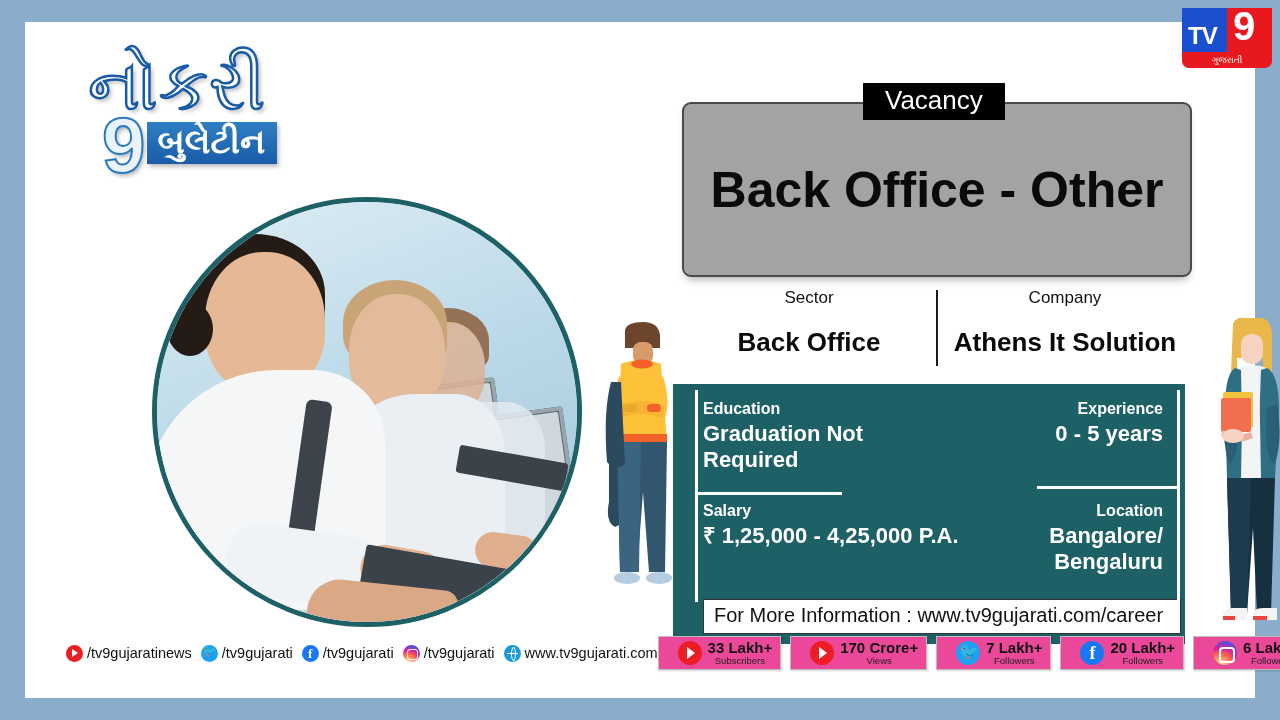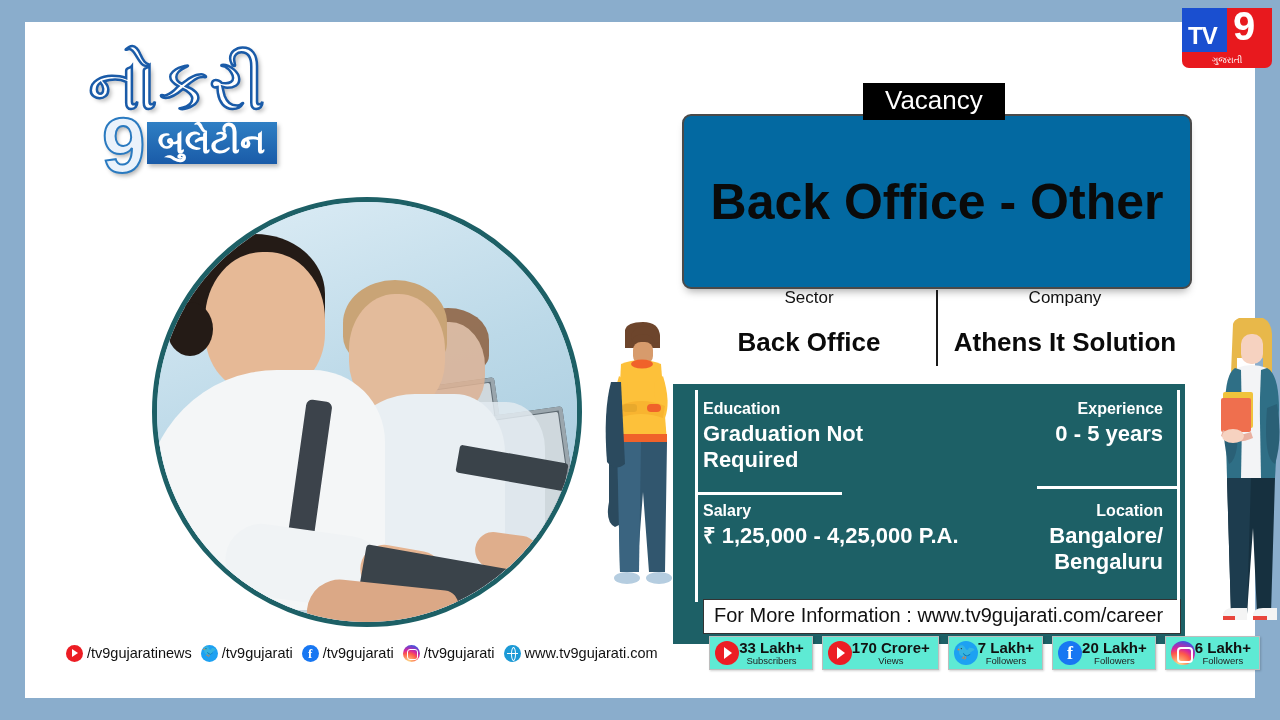--- a/index.html
+++ b/index.html
@@ -125,24 +125,24 @@
     background: #dba886; border-radius: 36px 16px 10px 30px; transform: rotate(6deg);
   }
 
   
   .vacancy-tag {
     position: absolute; left: 838px; top: 61px; z-index: 15;
     background: #000; color: #fff; padding: 4px 22px 7px;
     font-size: 26px; line-height: 1;
   }
   .title-box {
-    position: absolute; left: 657px; top: 92px;
+    position: absolute; left: 657px; top: 80px;
     width: 510px; height: 175px;
     border: 2px solid #4a4a4a; border-radius: 9px;
-    background: #0369a1; display: flex; align-items: center; justify-content: center;
+    background: #a3a3a3; display: flex; align-items: center; justify-content: center;
     box-shadow: 0 6px 8px -4px rgba(0,0,0,.35);
   }
   .title-text {
     font-size: 50px; font-weight: bold; color: #0a0a0a;
     text-align: center; line-height: 1.16; padding: 0 18px;
   }
 
   
   .sc-row {
     position: absolute; left: 657px; top: 266px; width: 510px; height: 82px;
@@ -198,23 +198,23 @@
   .sico.tw::after { content:"\1F426"; position:absolute; left:2px; top:-1px; font-size:12px; color:#fff; }
   .sico.fb { background: #1877f2; color:#fff; font-weight:bold; font-size:13px; text-align:center; line-height:17px; font-family:"Liberation Serif",serif; }
   .sico.ig { background: radial-gradient(circle at 30% 107%, #fdf497 0%, #fd5949 45%, #d6249f 60%, #285aeb 90%); }
   .sico.ig::after { content:""; position:absolute; left:4px; top:4px; width:9px; height:9px; border:1.5px solid #fff; border-radius:3px; }
   .sico.web { background: #1c9ad6; }
   .sico.web::after { content:""; position:absolute; left:3px; top:8px; width:11px; height:1.5px; background:#fff; }
   .sico.web::before { content:""; position:absolute; left:7px; top:2.5px; width:3px; height:12px; border:1.2px solid #fff; border-radius:50%; }
 
   .badges { display: flex; align-items: center; gap: 9px; margin-left: auto; padding-right: 20px; }
   .badge {
-    display: flex; align-items: center; 
-    border: 1.2px solid #bdbdbd; background: #5eead4;
-    padding: 3px 8px 3px 5px; box-shadow: 1px 1px 2px rgba(0,0,0,.18);
+    display: flex; align-items: center; gap: 6px;
+    border: 1.2px solid #bdbdbd; background: #ec4899;
+    padding: 3px 8px 3px 19px; box-shadow: 1px 1px 2px rgba(0,0,0,.18);
   }
   .bico { width: 24px; height: 24px; border-radius: 50%; position: relative; flex: none; }
   .bico.yt { background: #ec1d24; }
   .bico.yt::after { content:""; position:absolute; left:9px; top:6px; border-left:8px solid #fff; border-top:6px solid transparent; border-bottom:6px solid transparent; }
   .bico.tw { background: #1da1f2; }
   .bico.tw::after { content:"\1F426"; position:absolute; left:3px; top:1px; font-size:16px; color:#fff; }
   .bico.fb { background:#1877f2; color:#fff; font-weight:bold; font-size:18px; text-align:center; line-height:24px; font-family:"Liberation Serif",serif; }
   .bico.ig { background: radial-gradient(circle at 30% 107%, #fdf497 0%, #fd5949 45%, #d6249f 60%, #285aeb 90%); }
   .bico.ig::after { content:""; position:absolute; left:6px; top:6px; width:12px; height:12px; border:2px solid #fff; border-radius:4px; }
   .btxt { line-height: 1.05; }

